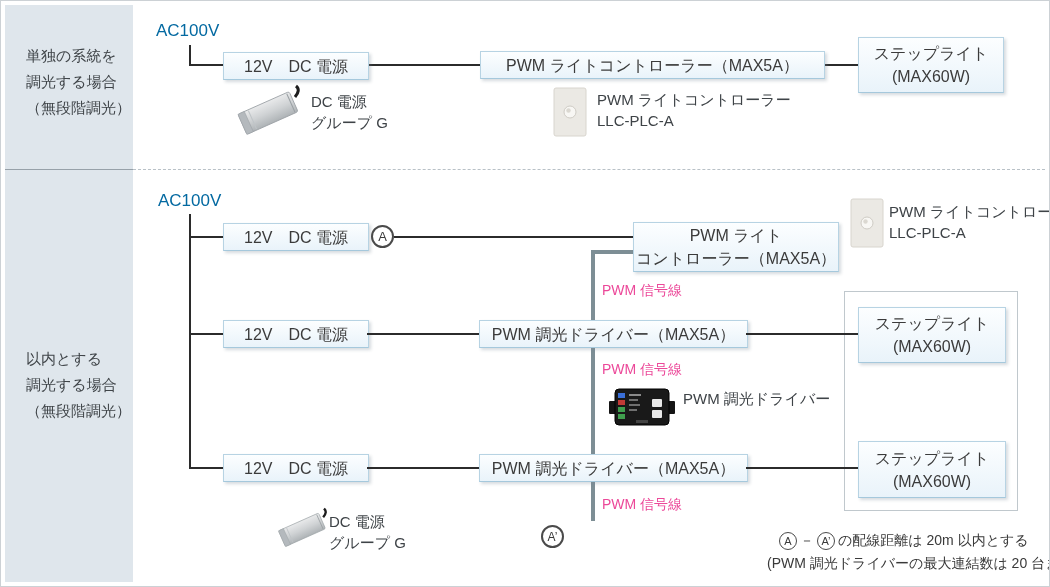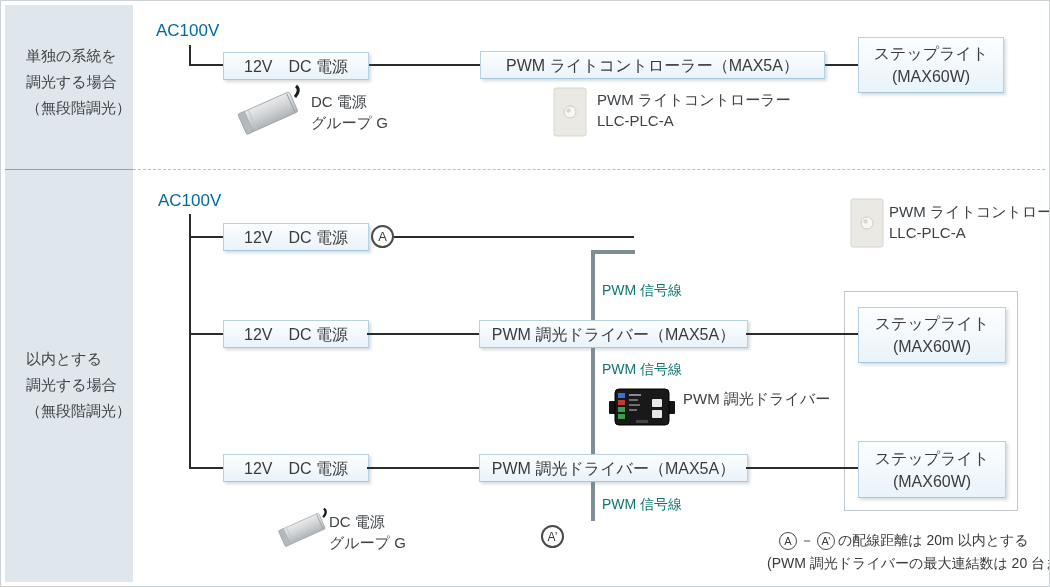--- a/index.html
+++ b/index.html
@@ -20,21 +20,21 @@
   .node{position:absolute;box-sizing:border-box;background:linear-gradient(#fcfeff,#e9f3fa);
         border:1px solid #b7d3e3;border-bottom-color:#a5c8dc;
         box-shadow:2px 2px 3px rgba(120,135,150,.30);
         display:flex;flex-direction:column;align-items:center;justify-content:center;
         font-size:16px;color:#3b3b3b;white-space:nowrap;}
   .node div{line-height:23px;}
   
   .txt{position:absolute;color:#0369a1;white-space:nowrap;}
   .ac{font-size:17px;}
   .cap{position:absolute;color:#3e4347;font-size:15px;line-height:21px;white-space:nowrap;}
-  .glabel{position:absolute;color:#0f766e;font-size:14px;white-space:nowrap;}
+  .glabel{position:absolute;color:#ec4899;font-size:14px;white-space:nowrap;}
   .circ{box-sizing:border-box;border:2px solid #4a4a4a;background:#fff;border-radius:50%;
         display:inline-flex;align-items:center;justify-content:center;color:#3a3a3a;}
   .circ-lg{position:absolute;width:23px;height:23px;font-size:13px;}
   .circ-sm{width:18px;height:18px;font-size:11px;border-width:1.5px;flex:0 0 auto;}
   .container-box{position:absolute;box-sizing:border-box;border:1px solid #c0c8cd;background:#fff;}
   .note{position:absolute;display:flex;align-items:center;gap:3px;color:#3a3a3a;font-size:14px;white-space:nowrap;}
   .terminal{position:absolute;display:flex;align-items:center;gap:6px;color:#3a3a3a;font-size:16px;white-space:nowrap;}
   .devimg{position:absolute;}
 </style>
 </head>
@@ -111,20 +111,24 @@
   <div class="wh" style="left:188px;top:466px;width:36px"></div>
 
   <div class="gh" style="left:590px;top:249px;width:44px"></div>
   <div class="gv" style="left:590px;top:249px;height:271px"></div>
 
   <div class="node" style="left:222px;top:222px;width:146px;height:28px">
     <div>12V　DC 電源</div>
   </div>
   <div class="circ circ-lg" style="left:370px;top:224px">A</div>
   <div class="wh" style="left:393px;top:235px;width:240px"></div>
+  <div class="node" style="left:632px;top:221px;width:206px;height:50px">
+    <div>PWM ライト</div>
+    <div>コントローラー（MAX5A）</div>
+  </div>
 
   <svg class="devimg" style="left:849px;top:197px" width="34" height="50" viewBox="0 0 34 50">
     <rect x="1" y="1" width="32" height="48" rx="2" fill="#ebe9e4" stroke="#d8d5ce"></rect>
     <circle cx="17" cy="25" r="6" fill="#f8f7f4" stroke="#cfccc5"></circle>
     <circle cx="15.5" cy="23.5" r="2.2" fill="#dbd8d1"></circle>
   </svg>
   <div class="cap" style="left:888px;top:200px">
     <div>PWM ライトコントローラー</div>
     <div>LLC-PLC-A</div>
   </div>

